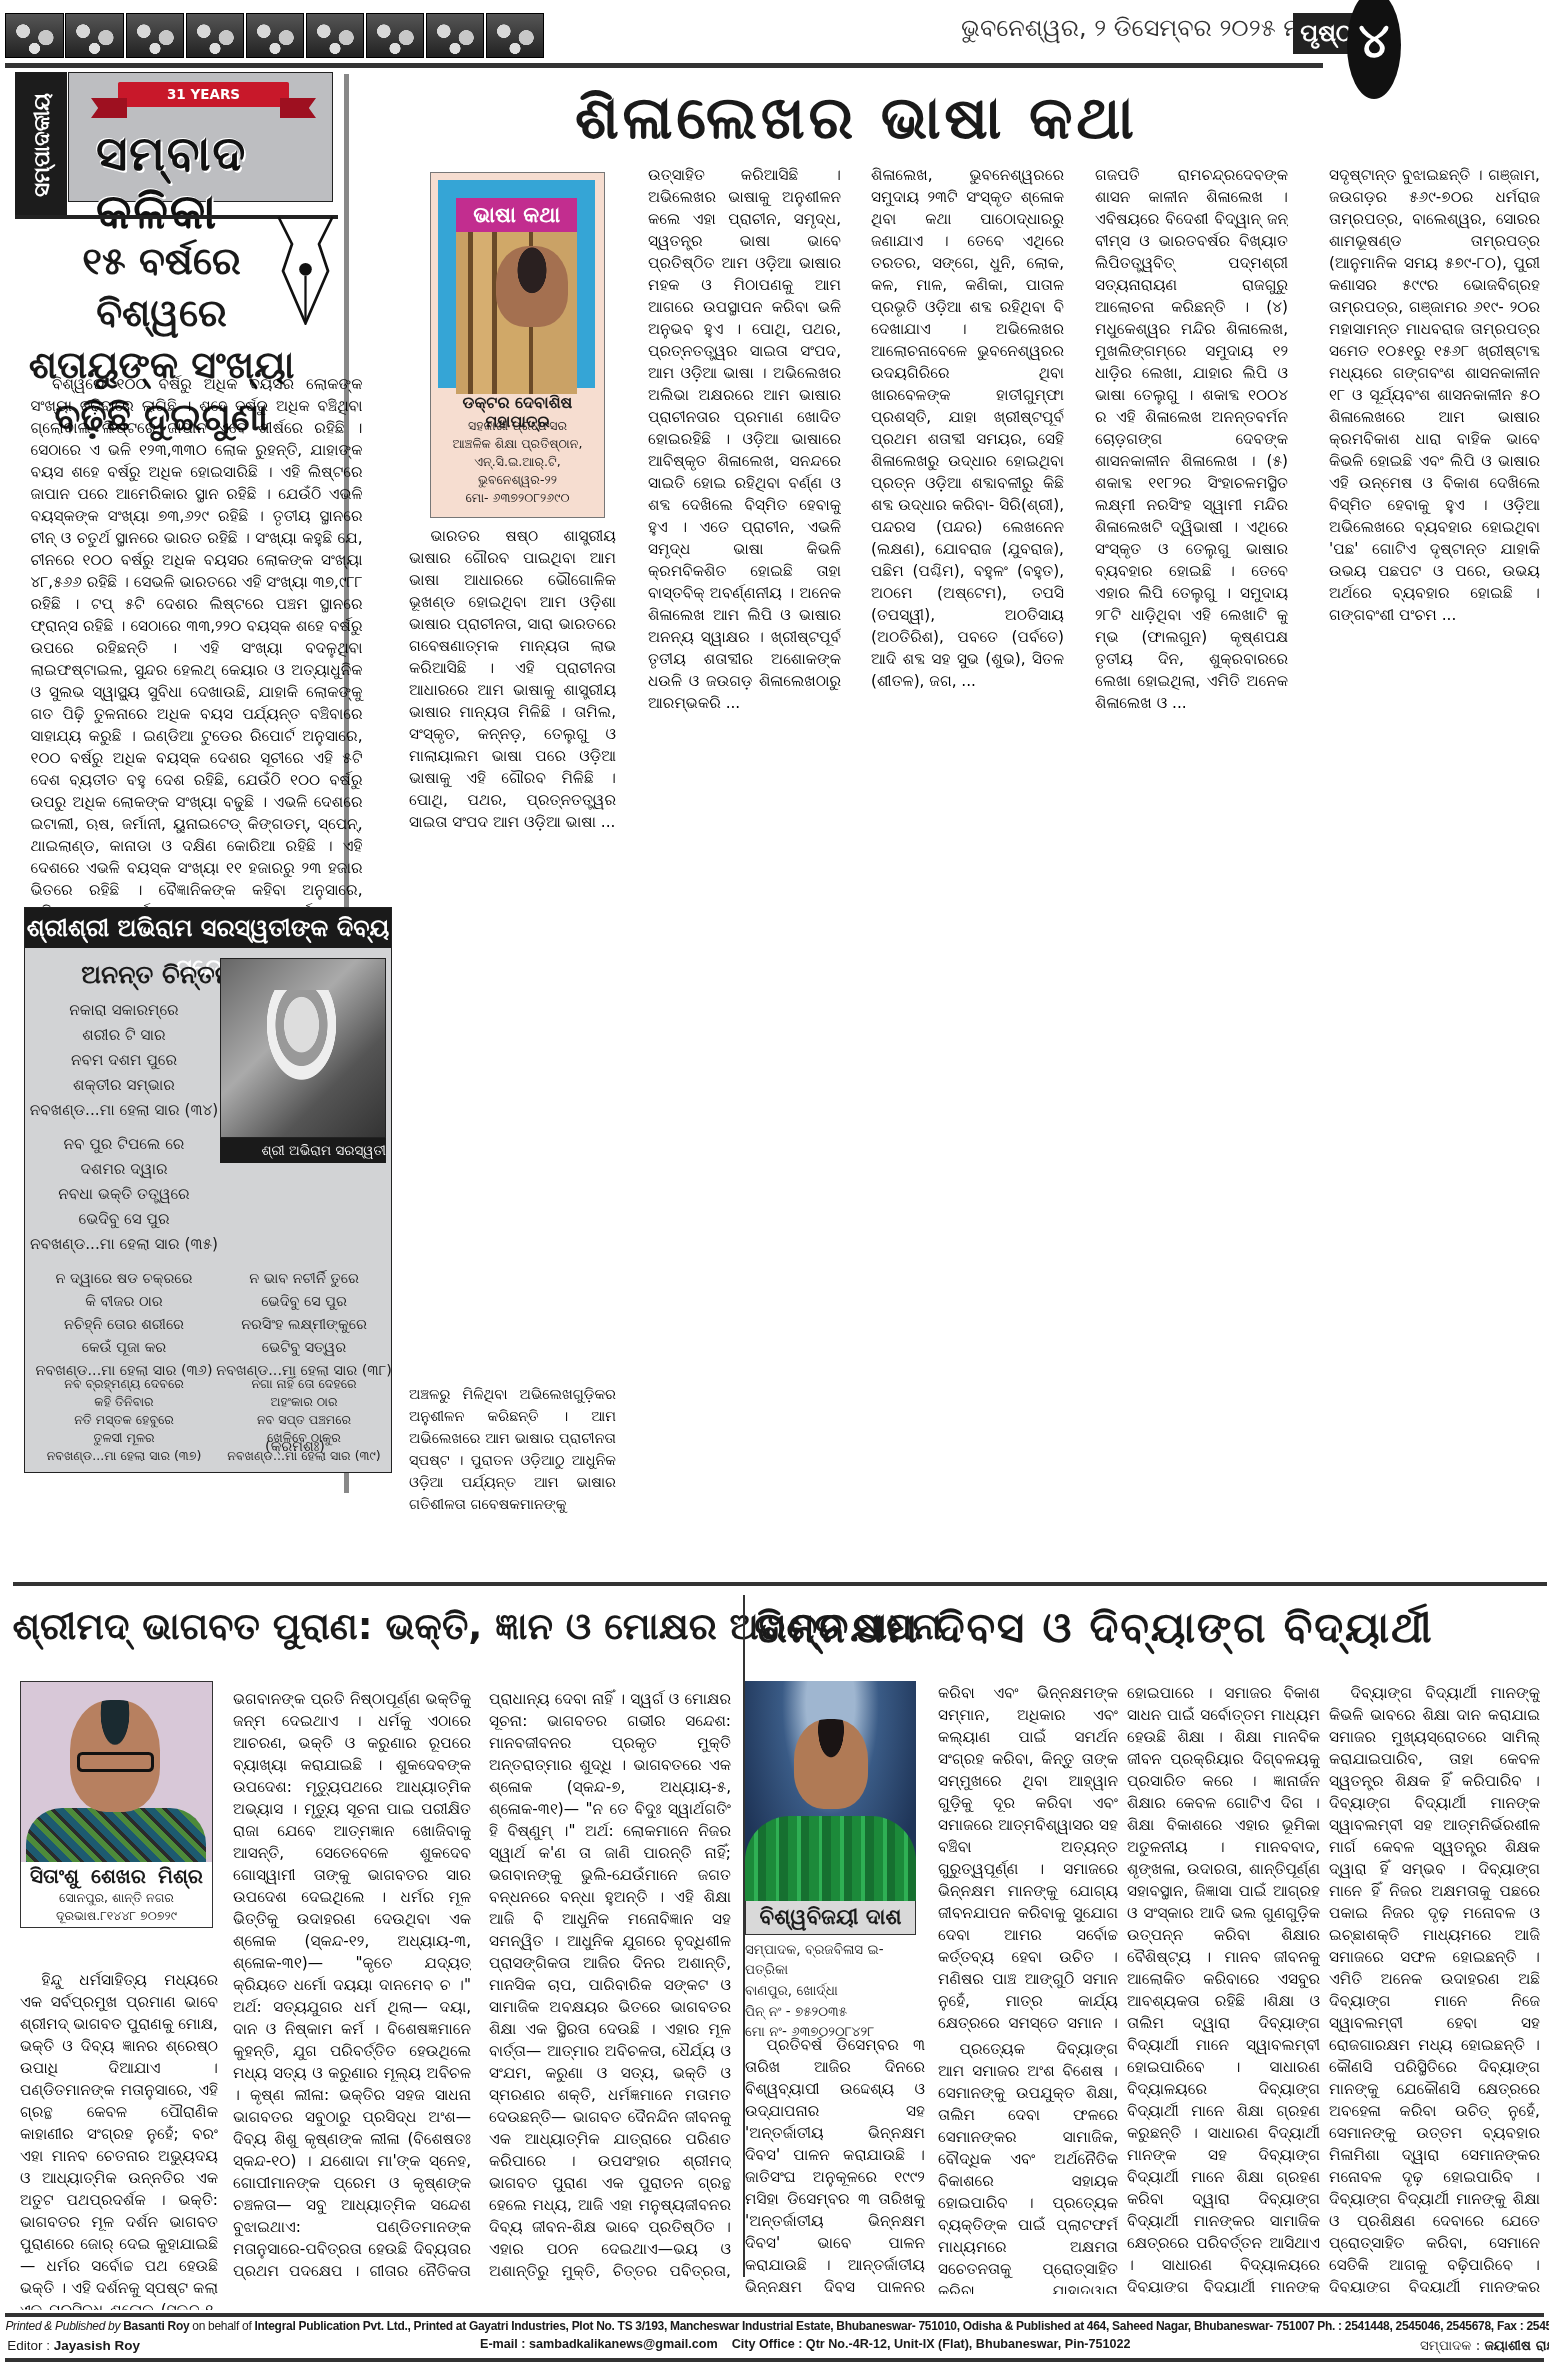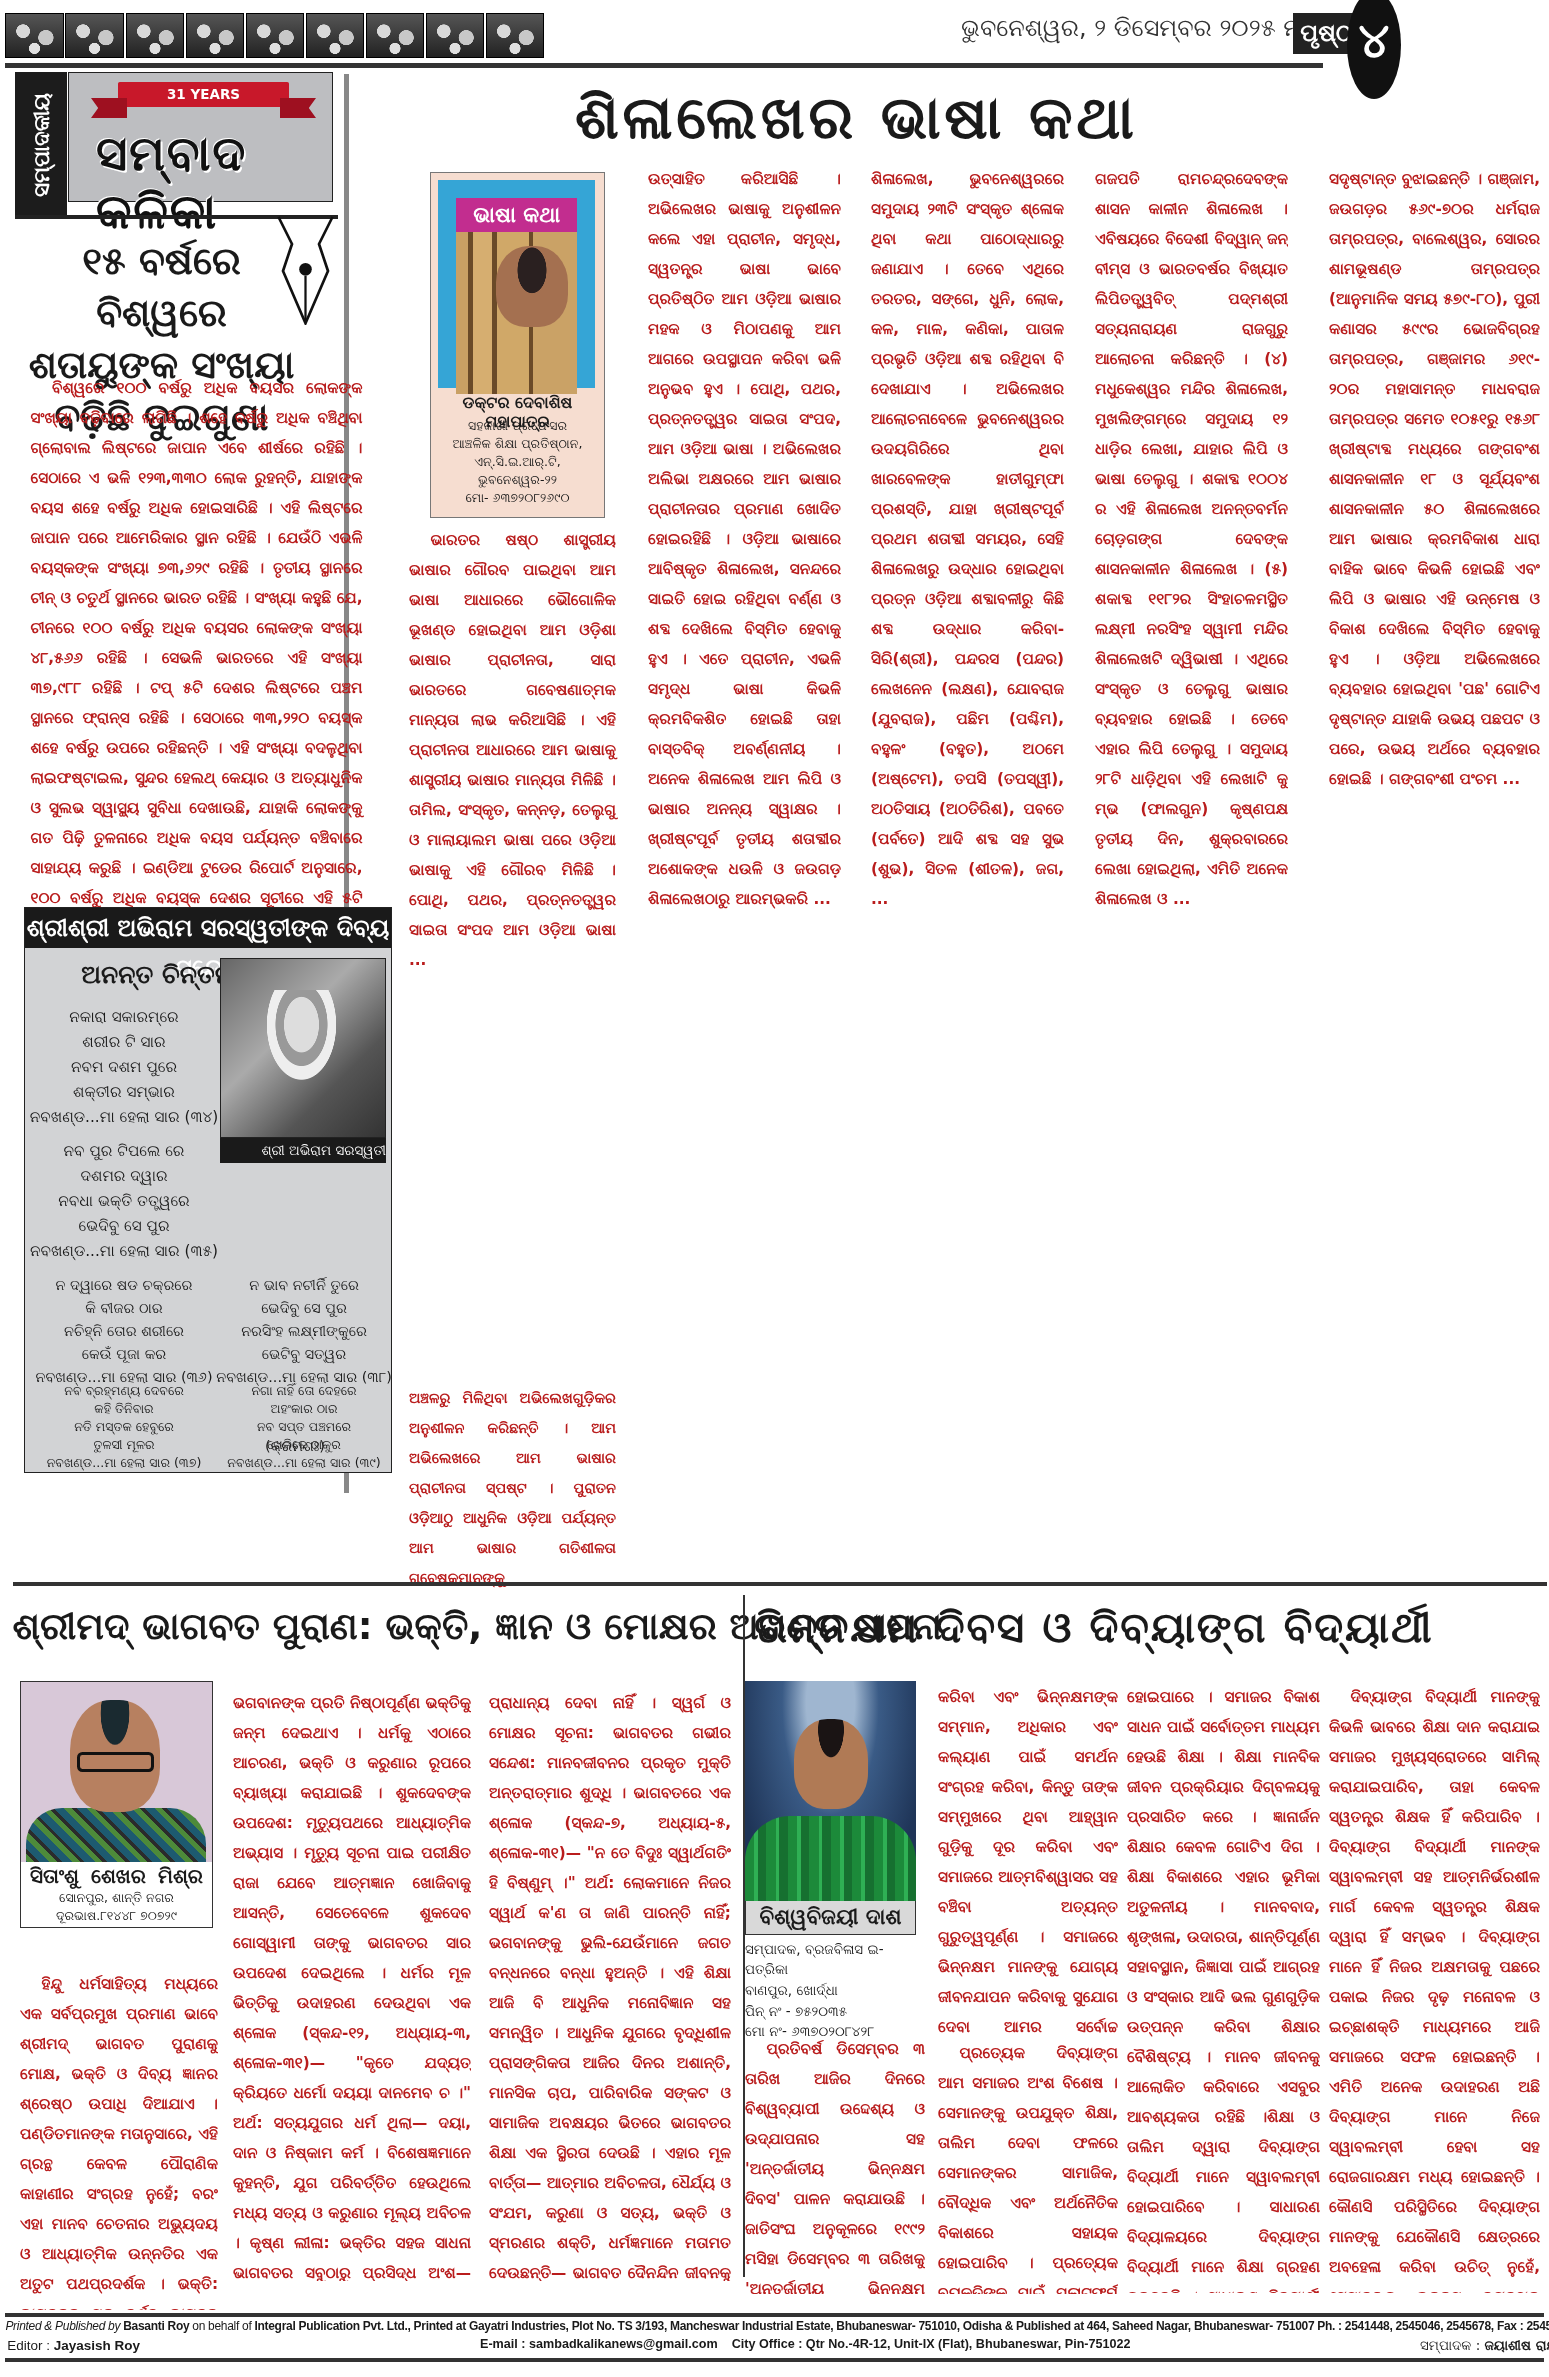--- a/index.html
+++ b/index.html
@@ -28,28 +28,28 @@
   .ribbon:before { left: -27px; clip-path: polygon(0 0,100% 0,100% 100%,0 100%,20% 50%); }
   .ribbon:after { right: -27px; clip-path: polygon(0 0,100% 0,80% 50%,100% 100%,0 100%); }
   .logo-name { position: absolute; left: 27px; top: 52px; font-size: 48px; font-weight: bold; font-family: "DejaVu Serif", serif; color: #111; text-shadow: 1.8px 1.8px 0 #fff, -0.9px -0.9px 0 #fff; letter-spacing: 1.8px; }
   .logo-underline { left: 15.3px; top: 215px; width: 323px; height: 3.6px; background: #222; }
   .pen-icon { left: 274px; top: 208px; width: 63px; height: 117px; }
 
   .vsep1 { left: 344px; top: 74px; width: 5.4px; height: 1419px; background: #888; }
 
   
   .h1-left { left: 27px; top: 235px; width: 269px; font-size: 38px; font-weight: bold; line-height: 52px; text-align: center; }
-  .body-text { font-size: 15.3px; line-height: 30px; text-align: justify; color: #b91c1c; font-weight: bold; }
+  .body-text { font-size: 15.3px; line-height: 22px; text-align: justify; color: #000000; }
   .art1 { left: 30.5px; top: 373px; width: 332px; text-indent: 21.5px; }
 
   
   .abhi-box { left: 24px; top: 907px; width: 368px; height: 566px; background: #d2d3d5; border: 1.8px solid #222; }
   .abhi-head { position: absolute; left: 0; top: 0; width: 100%; height: 40px; background: #1a1a1a; color: #fff; font-size: 24px; font-weight: bold; text-align: center; line-height: 40px; }
   .abhi-sub { position: absolute; left: 0; top: 52px; width: 207px; text-align: right; font-size: 25px; font-weight: bold; }
-  .poem { position: absolute; font-size: 15.3px; line-height: 25px; text-align: center; margin-top: 7px; }
+  .poem { position: absolute; font-size: 15.3px; line-height: 25px; text-align: center; }
   .abhi-photo { position: absolute; left: 195px; top: 50px; width: 166px; height: 180px; background: linear-gradient(135deg,#666,#aaa 40%,#555 70%,#333); border: 0.9px solid #222; }
   .abhi-photo-face { position: absolute; left: 40px; top: 31px; width: 81px; height: 99px; background: radial-gradient(ellipse at 50% 35%, #ddd 0 30%, #999 31% 45%, #eee 46% 60%, transparent 61%); }
   .abhi-caption { position: absolute; left: 195px; top: 230px; width: 166px; height: 25px; background: #1a1a1a; color: #fff; font-size: 13.5px; text-align: right; line-height: 25px; }
   .kramasha { position: absolute; left: 198px; top: 530px; width: 144px; text-align: center; font-size: 14.4px; }
 
   
   .h1-main { left: 575px; top: 83px; font-size: 59px; font-weight: bold; letter-spacing: 3.6px; white-space: nowrap; }
 
   
   .author1 { left: 430px; top: 172px; width: 175px; height: 346px; background: #f6ddd0; border: 1.8px solid #777; }

